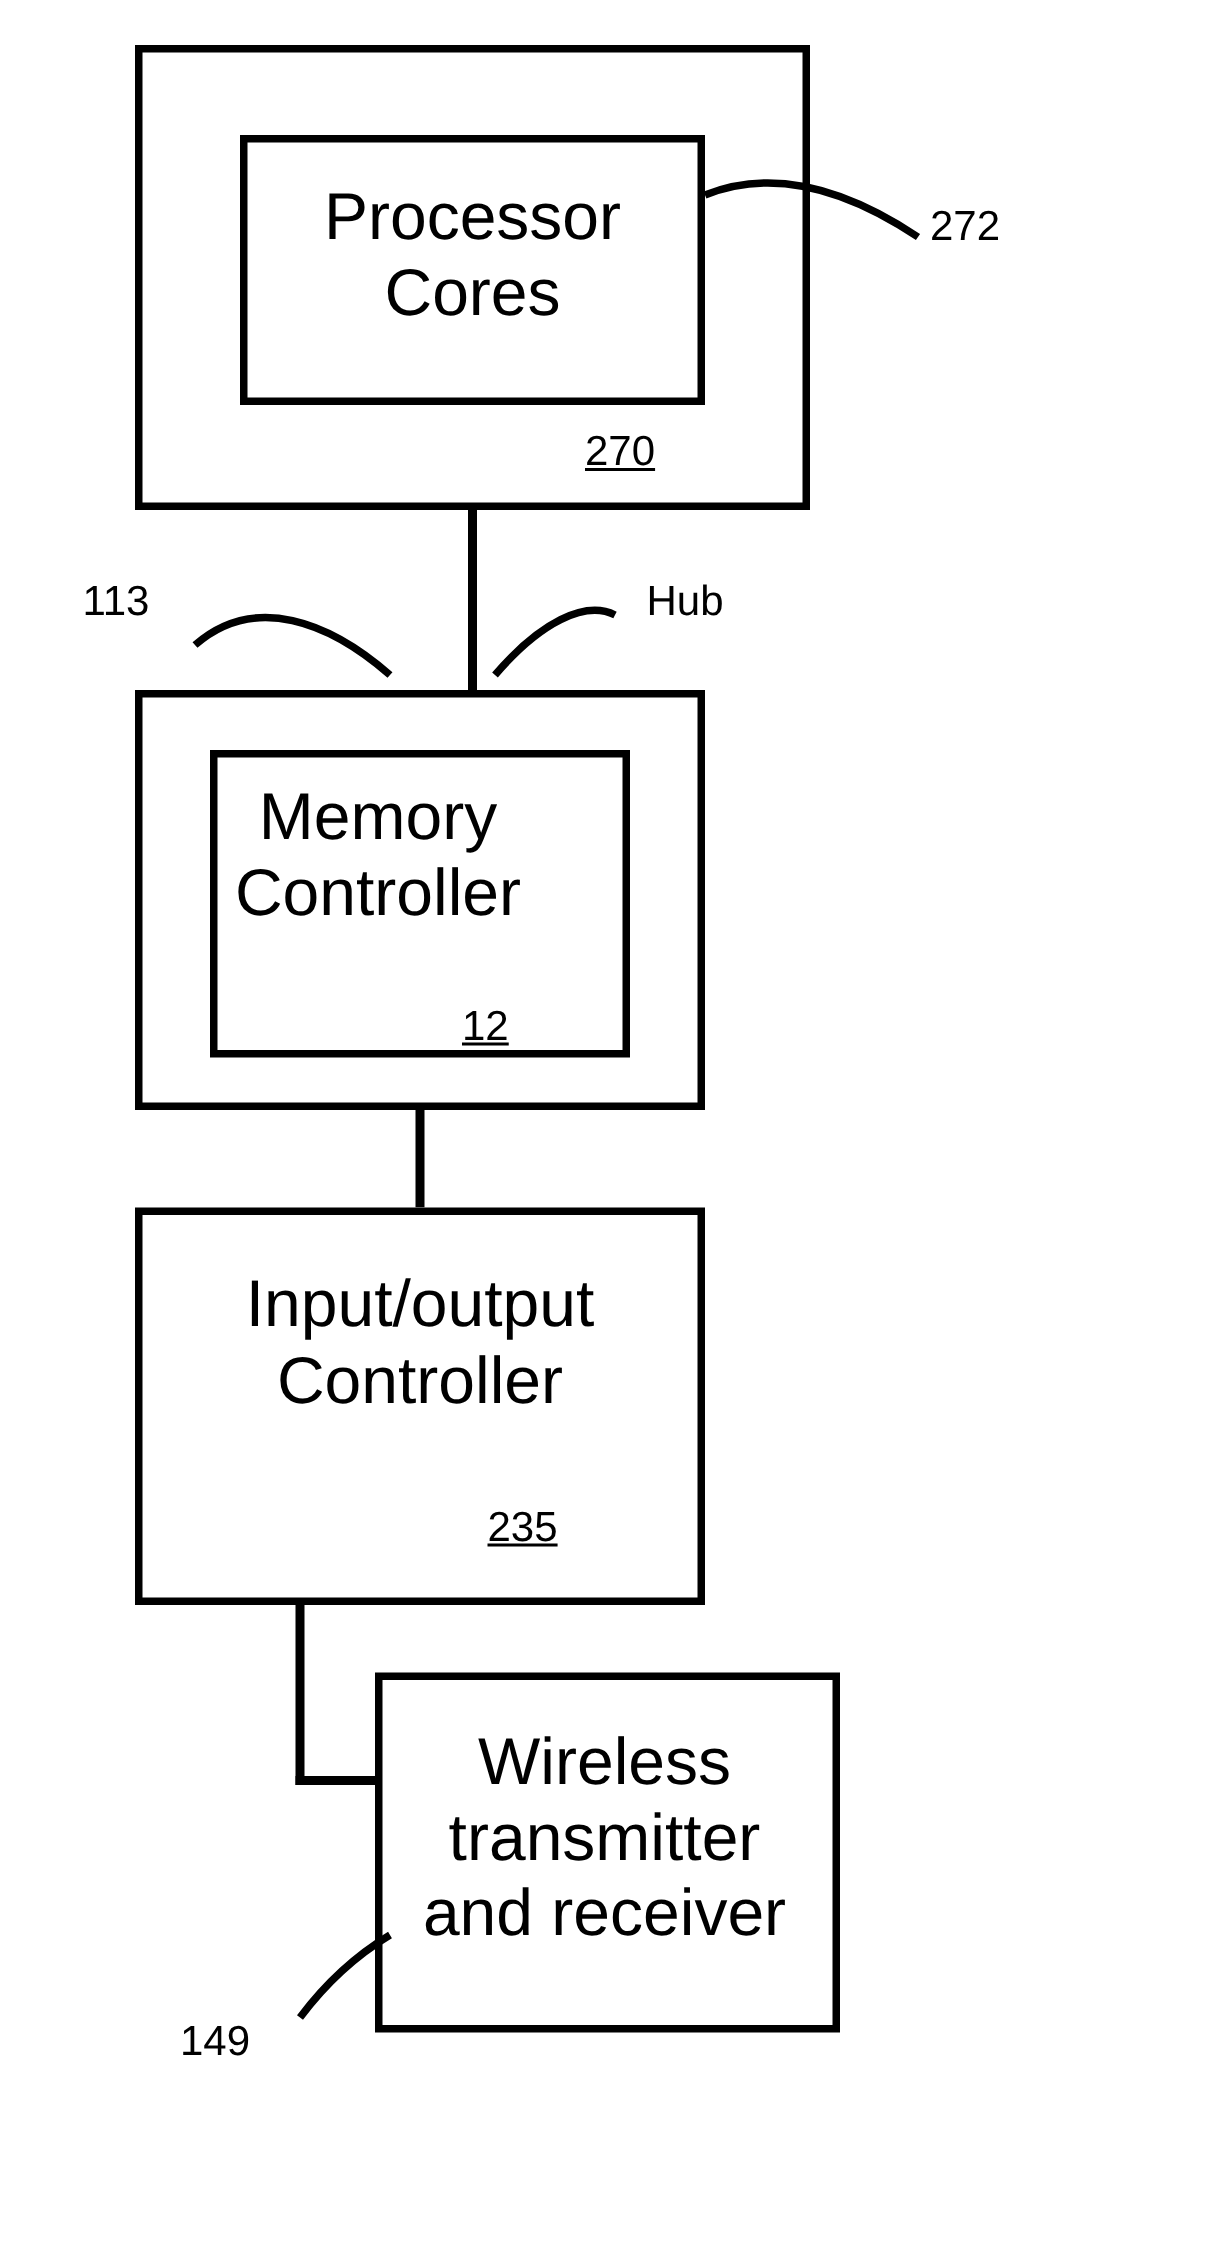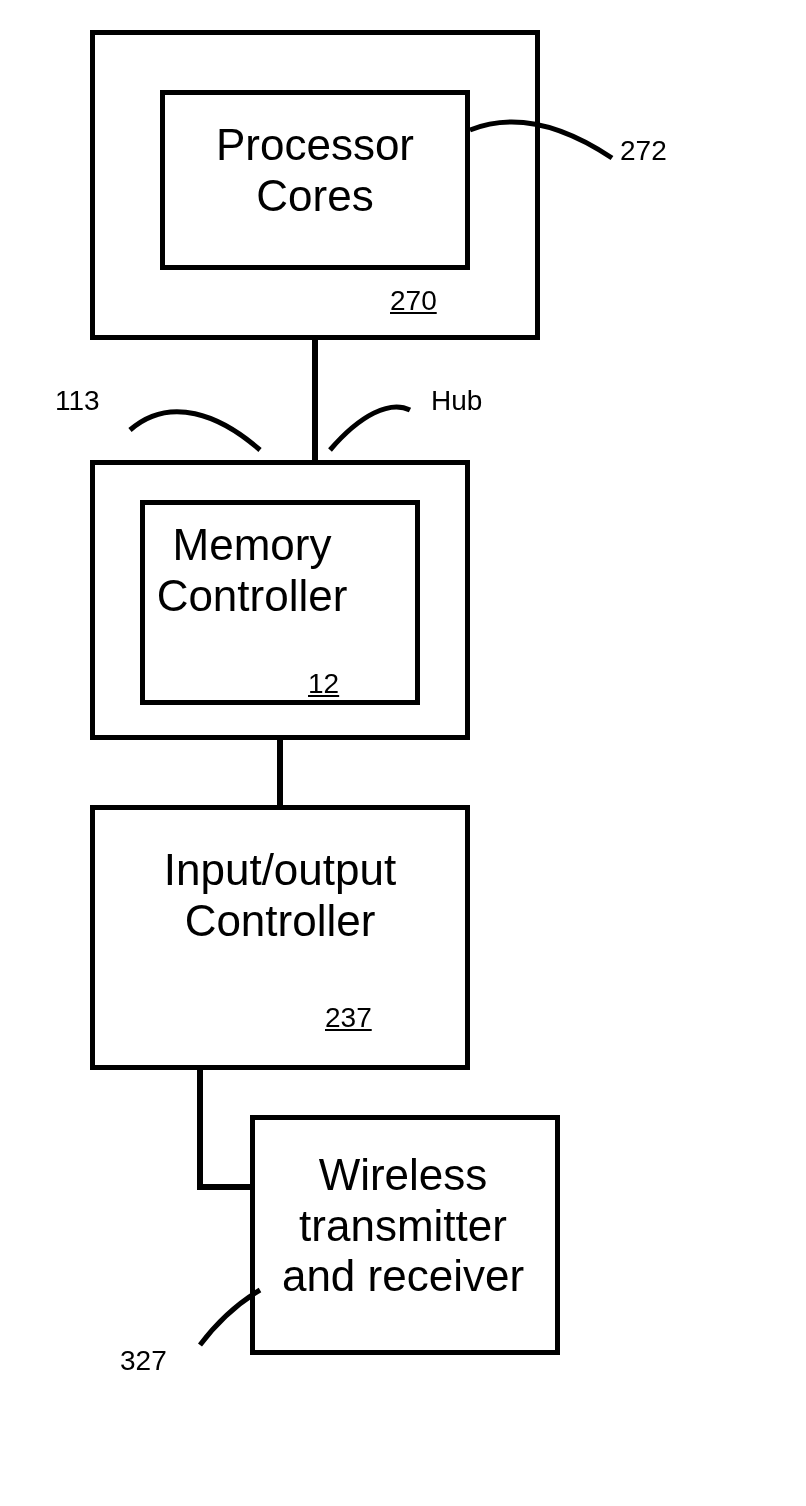--- a/index.html
+++ b/index.html
@@ -78,26 +78,26 @@
 <div class="ref" style="left:55px; top:385px;">113</div>
 <svg class="lead" style="left:0; top:0; width:806px; height:1506px;">
   <path d="M 130 430 C 170 395, 220 415, 260 450" stroke="#000" stroke-width="5" fill="none"></path>
 </svg>
 
 <div class="line" style="left:277px; top:740px; width:6px; height:65px;"></div>
 
 <div class="box" style="left:90px; top:805px; width:380px; height:265px;"></div>
 <div class="label" style="left:90px; top:845px; width:380px;">Input/output
 Controller</div>
-<div class="ref" style="left:325px; top:1002px;"><u>237</u></div>
+<div class="ref" style="left:325px; top:1002px;"><u>235</u></div>
 
 <div class="line" style="left:197px; top:1070px; width:6px; height:120px;"></div>
 <div class="line" style="left:197px; top:1184px; width:58px; height:6px;"></div>
 
 <div class="box" style="left:250px; top:1115px; width:310px; height:240px;"></div>
 <div class="label" style="left:250px; top:1150px; width:306px;">Wireless
 transmitter
 and receiver</div>
 
-<div class="ref" style="left:120px; top:1345px;">327</div>
+<div class="ref" style="left:120px; top:1345px;">149</div>
 <svg class="lead" style="left:0; top:0; width:806px; height:1506px;">
   <path d="M 260 1290 C 235 1305, 215 1325, 200 1345" stroke="#000" stroke-width="5" fill="none"></path>
 </svg>
 
 </body></html>

